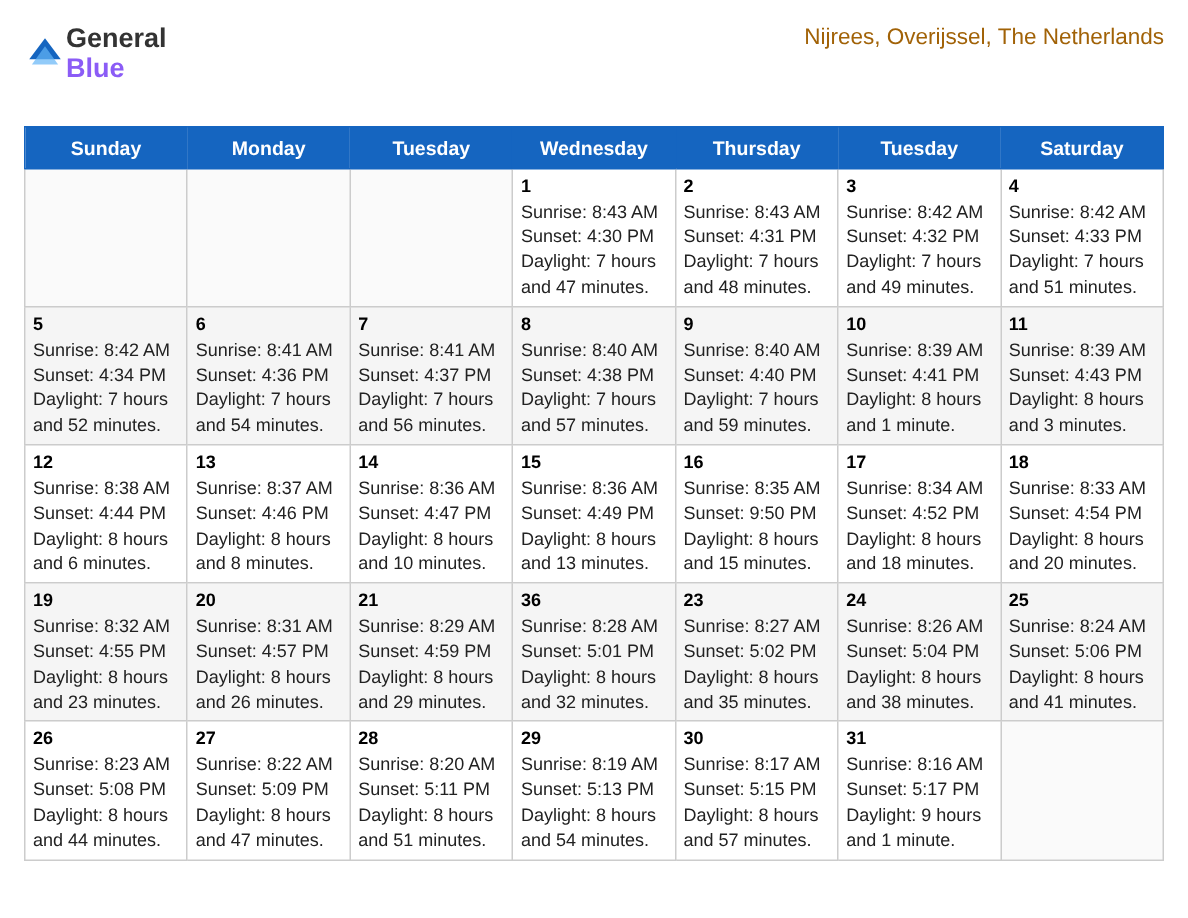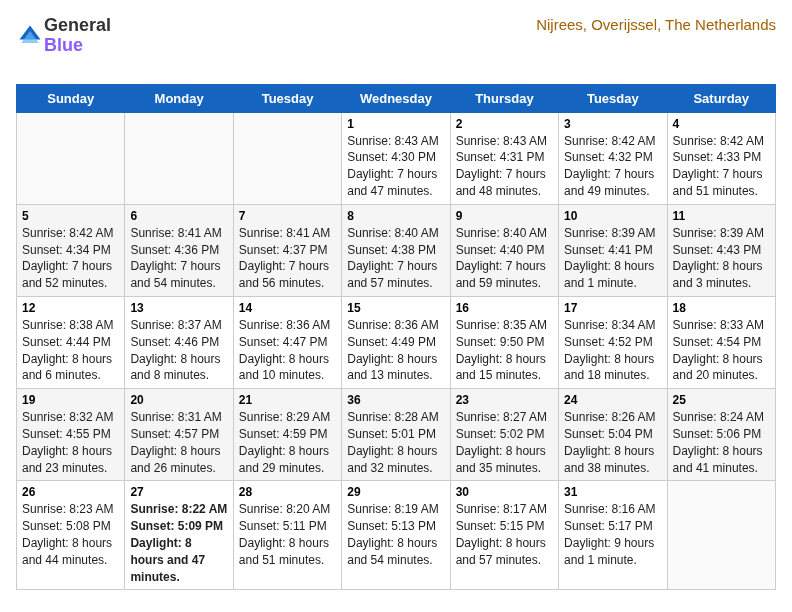--- a/index.html
+++ b/index.html
@@ -281,21 +281,21 @@
       </tr>
       <tr>
         <td>
           <span class="day-num">26</span>
           <div class="day-info" style="white-space: pre-line;">Sunrise: 8:23 AM
 Sunset: 5:08 PM
 Daylight: 8 hours and 44 minutes.</div>
         </td>
         <td>
           <span class="day-num">27</span>
-          <div class="day-info" style="white-space: pre-line; font-weight: bold;">Sunrise: 8:22 AM
+          <div class="day-info" style="white-space: pre-line;">Sunrise: 8:22 AM
 Sunset: 5:09 PM
 Daylight: 8 hours and 47 minutes.</div>
         </td>
         <td>
           <span class="day-num">28</span>
           <div class="day-info" style="white-space: pre-line;">Sunrise: 8:20 AM
 Sunset: 5:11 PM
 Daylight: 8 hours and 51 minutes.</div>
         </td>
         <td>

